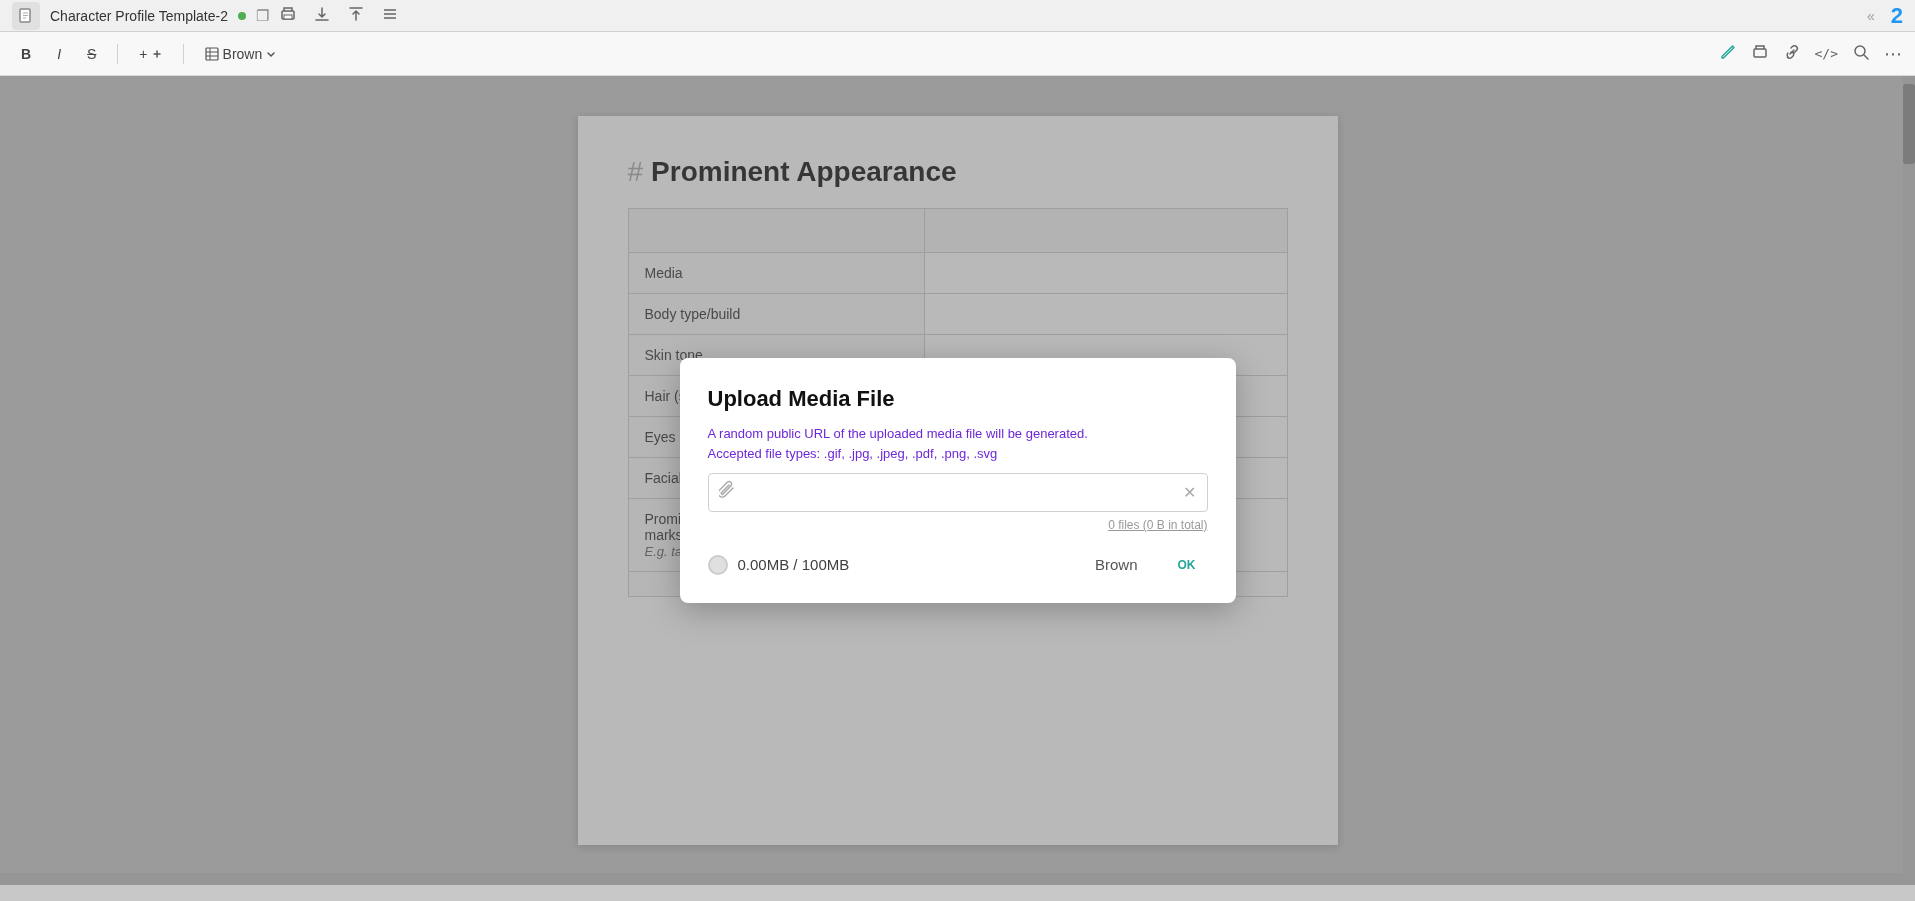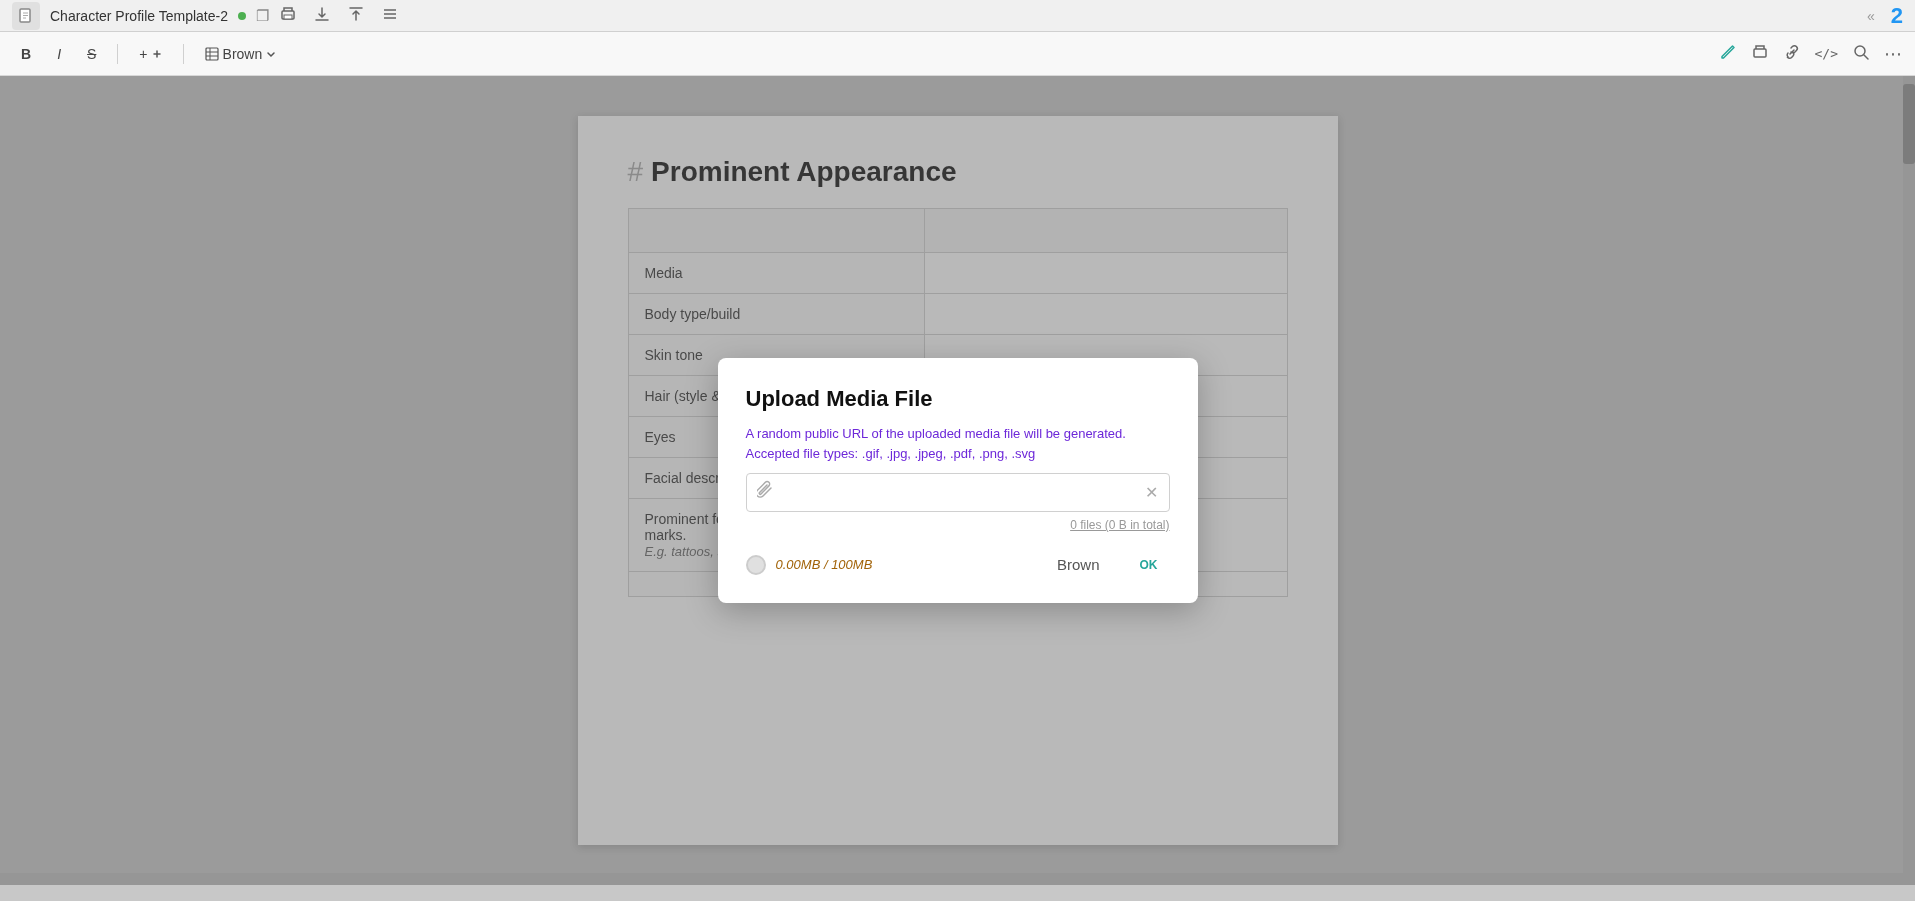--- a/index.html
+++ b/index.html
@@ -183,21 +183,21 @@
       display: flex;
       align-items: center;
       justify-content: center;
       z-index: 100;
     }
 
     
     .dialog {
       background: #fff;
       border-radius: 8px;
-      width: 480px;
+      width: 556px;
       padding: 28px 28px 24px;
       box-shadow: 0 8px 32px rgba(0,0,0,0.25);
     }
     .dialog-title {
       font-size: 22px;
       font-weight: 700;
       color: #111;
       margin-bottom: 12px;
     }
     .dialog-desc {
@@ -249,23 +249,22 @@
       gap: 10px;
     }
     .progress-circle {
       width: 20px;
       height: 20px;
       border-radius: 50%;
       background: #e0e0e0;
       border: 2px solid #ccc;
     }
     .progress-text {
-      font-size: 13px;
-      color: #a16207;
-      font-style: italic;
+      font-size: 15px;
+      color: #404040;
     }
     .dialog-buttons {
       display: flex;
       gap: 16px;
       align-items: center;
     }
     .btn-cancel {
       background: none;
       border: none;
       font-size: 15px;

